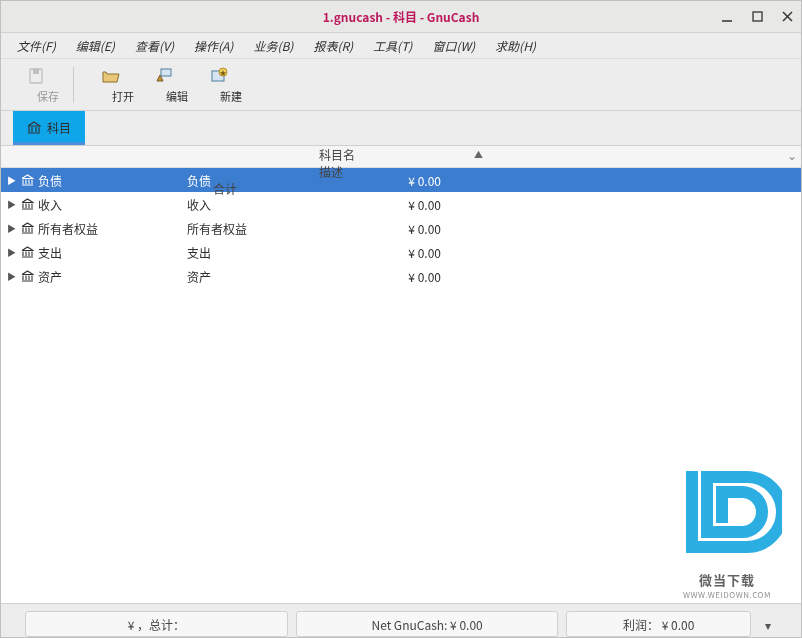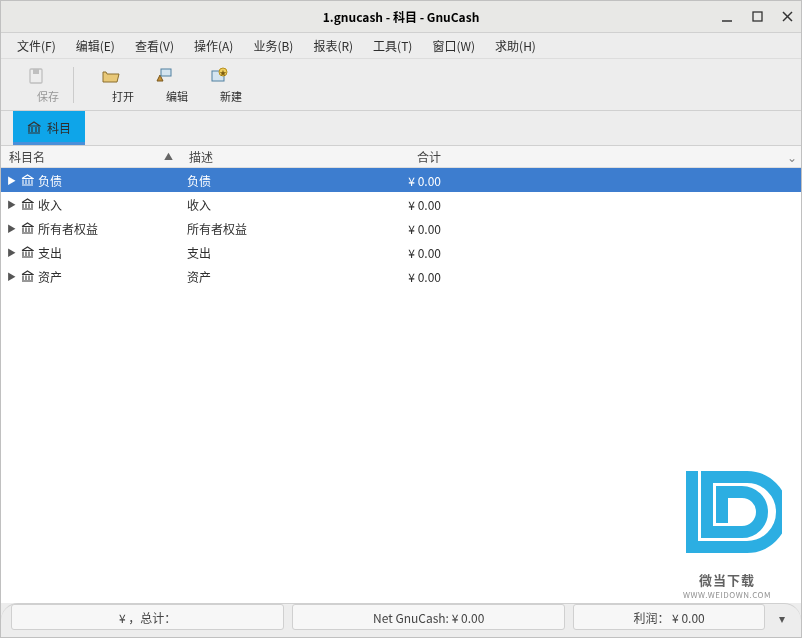--- a/index.html
+++ b/index.html
@@ -1,50 +1,50 @@
 <!DOCTYPE html>
 <html><head>
 <meta charset="utf-8">
 <style>
 * { box-sizing: border-box; margin: 0; padding: 0; }
 body { font-family: "Noto Sans CJK SC", "Microsoft YaHei", sans-serif; font-size: 12px; color: #2e2e2e; background: #f0f0f0; }
 .window { width: 802px; height: 638px; background: #ededed; display: flex; flex-direction: column; border: 1px solid #c0c0c0; }
 .titlebar { height: 32px; background: #e8e8e6; display: flex; align-items: center; justify-content: center; position: relative; border-bottom: 1px solid #d0d0d0; }
-.titlebar-title { font-weight: bold; font-size: 12px; color: #000000; }
+.titlebar-title { font-weight: bold; font-size: 12px; color: #be185d; }
 .titlebar-controls { position: absolute; right: 6px; display: flex; gap: 14px; align-items: center; }
 .titlebar-controls span { width: 16px; height: 16px; display: flex; align-items: center; justify-content: center; cursor: pointer; font-size: 13px; font-weight: bold; }
-.menubar { height: 26px; background: #ededed; display: flex; align-items: flex-end; padding: 0 6px; gap: 0; border-bottom: 1px solid #ddd; }
+.menubar { height: 26px; background: #ededed; display: flex; align-items: flex-end; padding: 0 6px; gap: 0; border-bottom: 1px solid #ddd; font-style: italic; }
 .menu-item { padding: 4px 10px; cursor: pointer; }
 .toolbar { height: 52px; background: #ededed; display: flex; align-items: center; padding: 0 8px; gap: 0; border-bottom: 1px solid #d0d0d0; }
 .toolbar-btn { display: flex; flex-direction: column; align-items: center; justify-content: center; width: 54px; height: 48px; cursor: pointer; gap: 2px; }
 .toolbar-btn.disabled { opacity: 0.45; cursor: default; }
 .toolbar-sep { width: 1px; height: 36px; background: #ccc; margin: 0 10px; }
 .toolbar-icon { width: 20px; height: 20px; display: flex; align-items: center; justify-content: center; }
 .toolbar-label { font-size: 11px; margin-left: 24px; }
 .tabbar { height: 34px; background: #ededed; display: flex; align-items: flex-end; padding: 0 12px; }
 .tab { display: flex; align-items: center; gap: 6px; padding: 8px 14px 6px 14px; background: #0ea5e9; border-bottom: 3px solid #4a8fd9; cursor: pointer; }
 .tab-icon { display:inline-flex; }
 .content { flex: 1; background: #fff; display: flex; flex-direction: column; border-top: 1px solid #d0d0d0; }
-.tree-header { height: 22px; background: #f5f5f5; border-bottom: 1px solid #ddd; display: flex; align-items: center; position: relative; }
+.tree-header { height: 22px; background: #f5f5f5; border-bottom: 1px solid #ddd; display: flex; align-items: center; position: relative; flex-direction: column; }
 .th { padding: 0 8px; color: #444; font-size: 12px; display:flex; align-items:center; }
 .th-name { width: 180px; justify-content: space-between; }
 .th-desc { width: 180px; }
 .th-total { flex:1; text-align: center; justify-content: flex-end; padding-right: 360px; }
 .th-chev { position:absolute; right:4px; color:#888; }
 .sort-arrow { font-size: 9px; color: #666; }
 .tree-body { flex: 1; overflow: auto; background: #fff; }
 .tree-row { height: 24px; display: flex; align-items: center; cursor: pointer; }
 .tree-row.selected { background: #3d7dcf; color: #fff; }
 .cell-name { width: 180px; display: flex; align-items: center; gap: 4px; padding-left: 6px; }
 .cell-desc { width: 180px; padding-left: 6px; }
 .cell-total { flex:1; text-align: right; padding-right: 360px; }
 .expand { font-size: 9px; width: 10px; color: #555; }
 .tree-row.selected .expand { color: #fff; }
 .acct-icon { display:inline-flex; }
-.statusbar { height: 34px; background: #ededed; border-top: 1px solid #d0d0d0; display: flex; align-items: flex-start; padding: 0 10px; gap: 8px; border-radius: 17px; }
+.statusbar { height: 34px; background: #ededed; border-top: 1px solid #d0d0d0; display: flex; align-items: flex-end; padding: 0 24px; gap: 8px; }
 .status-panel { flex:1; height: 26px; background: #f7f7f7; border: 1px solid #d0d0d0; border-radius: 3px; display:flex; align-items:center; justify-content:center; font-size:12px; color:#444; }
 .status-panel.left { justify-content:center; }
 .status-dropdown { width:18px; height:26px; display:flex; align-items:center; justify-content:center; color:#555; cursor:pointer; }
 .watermark { position: absolute; right: 20px; bottom: 38px; pointer-events: none; opacity: 0.92; }
 .window-wrap { position: relative; width:802px; height:638px; }
 .watermark-text { font-size: 13px; font-weight:bold; color:#555; letter-spacing:1px; text-align:center; }
 .watermark-sub { font-size: 8px; color:#888; text-align:center; letter-spacing:0.5px; }
 </style>
 </head>
 <body>

